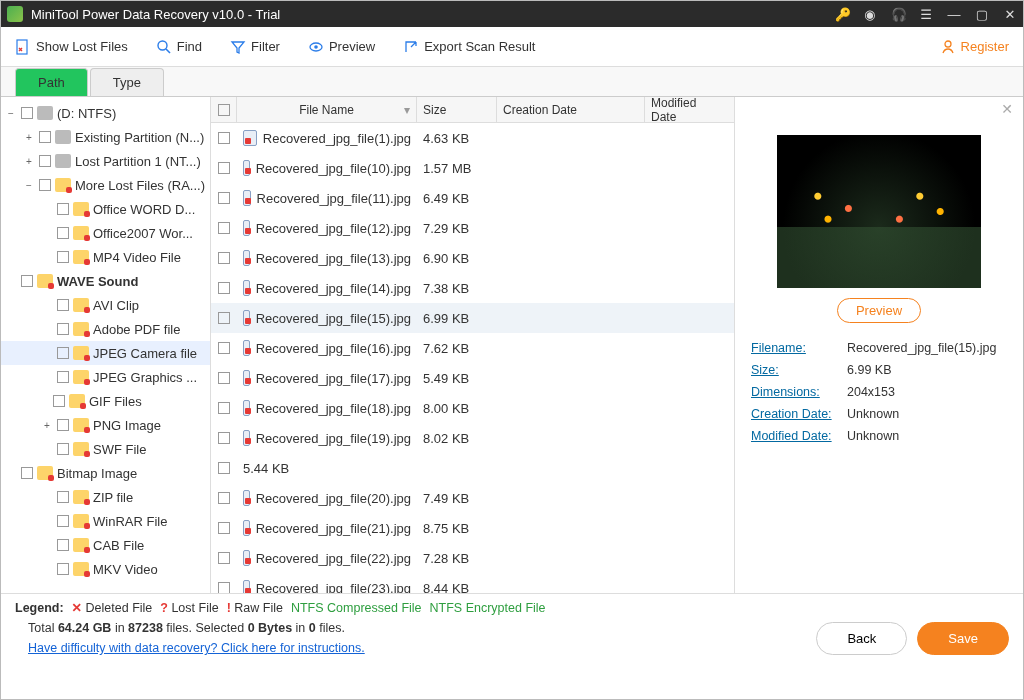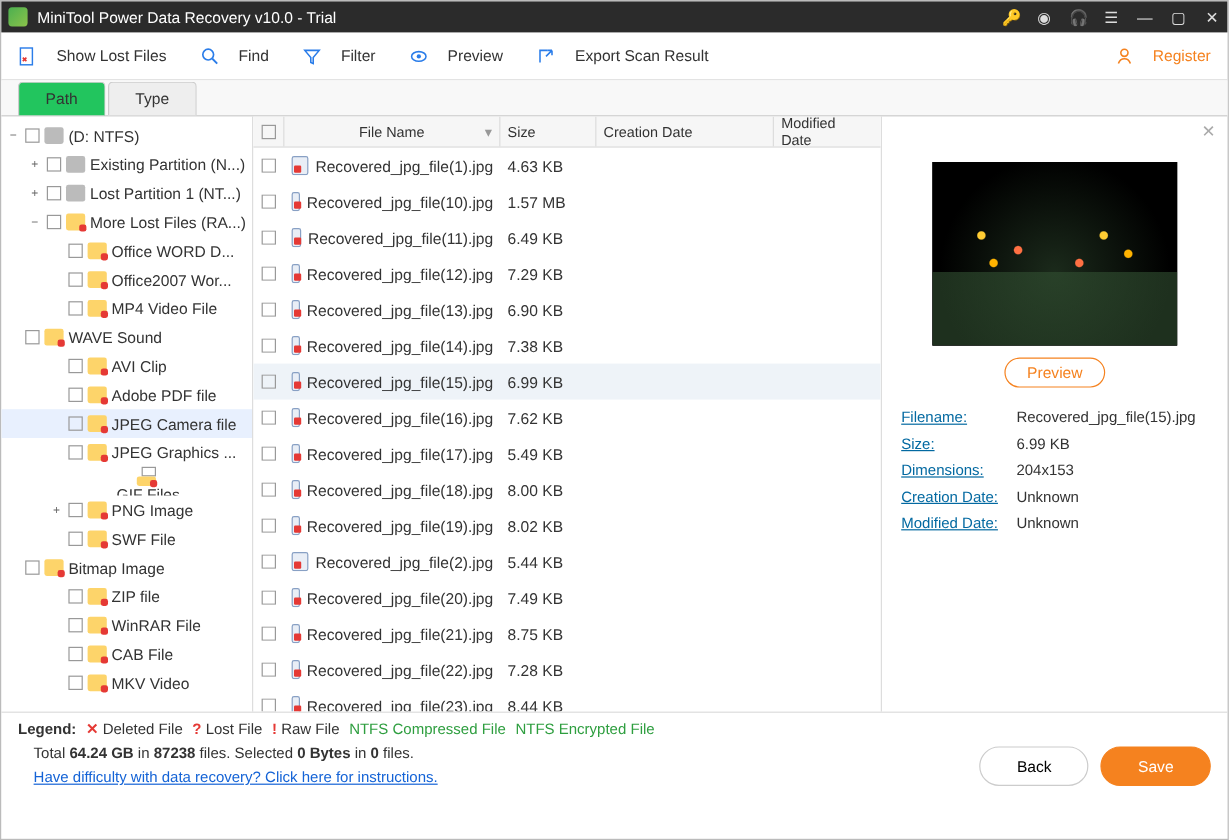--- a/index.html
+++ b/index.html
@@ -4,21 +4,21 @@
 <style>
 * { box-sizing: border-box; margin: 0; padding: 0; }
 body { font-family: "Segoe UI", Tahoma, sans-serif; font-size: 12px; color: #333; background: #fff; width: 1024px; height: 700px; overflow: hidden; border: 1px solid #bbb; }
 .titlebar { background: #2b2b2b; color: #fff; height: 26px; display: flex; align-items: center; padding: 0 6px; font-size: 13px; }
 .titlebar .logo { width: 16px; height: 16px; background: linear-gradient(135deg,#4caf50,#8bc34a); border-radius: 3px; margin-right: 8px; }
 .titlebar .title { flex: 1; }
 .titlebar .tb-icons { display: flex; gap: 14px; align-items: center; }
 .titlebar .tb-icons span { cursor: pointer; width: 14px; text-align: center; color: #ddd; }
 .titlebar .key-icon { color: #ffb300; }
 .toolbar { height: 40px; border-bottom: 1px solid #ddd; display: flex; align-items: center; padding: 0 14px; gap: 28px; font-size: 13px; color: #333; }
-.toolbar .tool { display: flex; align-items: center; gap: 16px; cursor: pointer; }
+.toolbar .tool { display: flex; align-items: center; gap: 5px; cursor: pointer; }
 .toolbar .tool svg, .toolbar .tool .ticon { width: 16px; height: 16px; }
 .toolbar .spacer { flex: 1; }
 .toolbar .register { color: #f5821f; }
 .tabs { height: 30px; display: flex; align-items: flex-end; padding-left: 14px; font-size: 13px; border-bottom: 1px solid #ccc; background: #f8f8f8; }
 .tabs .tab { padding: 6px 22px; border: 1px solid #ccc; border-bottom: none; background: #eee; cursor: pointer; margin-right: 2px; border-radius: 4px 4px 0 0; }
 .tabs .tab.active { background: #22c55e; font-weight: 500; }
 .main { display: flex; height: 496px; }
 .tree { width: 210px; border-right: 1px solid #ddd; overflow: hidden; padding: 4px 0; font-size: 13px; }
 .tree-row { display: flex; align-items: center; height: 24px; padding-left: 4px; white-space: nowrap; cursor: pointer; }
 .tree-row.selected { background: #e8f0fe; }
@@ -178,21 +178,21 @@
         <span class="chk"></span>
         <span class="ticon folder-red"></span>
         <span class="label">Office2007 Wor...</span>
       </div>
       <div class="tree-row" style="padding-left: 40px;">
         <span class="expander"></span>
         <span class="chk"></span>
         <span class="ticon folder-red"></span>
         <span class="label">MP4 Video File</span>
       </div>
-      <div class="tree-row" style="">
+      <div class="tree-row" style=" font-weight: bold;">
         <span class="expander"></span>
         <span class="chk"></span>
         <span class="ticon folder-red"></span>
         <span class="label">WAVE Sound</span>
       </div>
       <div class="tree-row" style="padding-left: 40px;">
         <span class="expander"></span>
         <span class="chk"></span>
         <span class="ticon folder-red"></span>
         <span class="label">AVI Clip</span>
@@ -208,21 +208,21 @@
         <span class="chk"></span>
         <span class="ticon folder-red"></span>
         <span class="label">JPEG Camera file</span>
       </div>
       <div class="tree-row" style="padding-left: 40px;">
         <span class="expander"></span>
         <span class="chk"></span>
         <span class="ticon folder-red"></span>
         <span class="label">JPEG Graphics ...</span>
       </div>
-      <div class="tree-row" style="padding-left: 36px; flex-direction: column;">
+      <div class="tree-row" style="padding-left: 36px;">
         <span class="expander"></span>
         <span class="chk"></span>
         <span class="ticon folder-red"></span>
         <span class="label">GIF Files</span>
       </div>
       <div class="tree-row" style="padding-left: 40px;">
         <span class="expander">+</span>
         <span class="chk"></span>
         <span class="ticon folder-red"></span>
         <span class="label">PNG Image</span>
@@ -407,24 +407,20 @@
             <span class="fileicon"></span>
             <span>Recovered_jpg_file(19).jpg</span>
           </div>
           <div class="cell col-size">8.02 KB</div>
           <div class="cell col-cd"></div>
           <div class="cell col-md"></div>
         </div>
         <div class="frow">
           <div class="cell col-chk">
             <span class="chk"></span>
-          </div>
-          <div class="cell col-name">
-            <span class="fileicon"></span>
-            <span>Recovered_jpg_file(2).jpg</span>
           </div>
           <div class="cell col-size">5.44 KB</div>
           <div class="cell col-cd"></div>
           <div class="cell col-md"></div>
         </div>
         <div class="frow">
           <div class="cell col-chk">
             <span class="chk"></span>
           </div>
           <div class="cell col-name">

